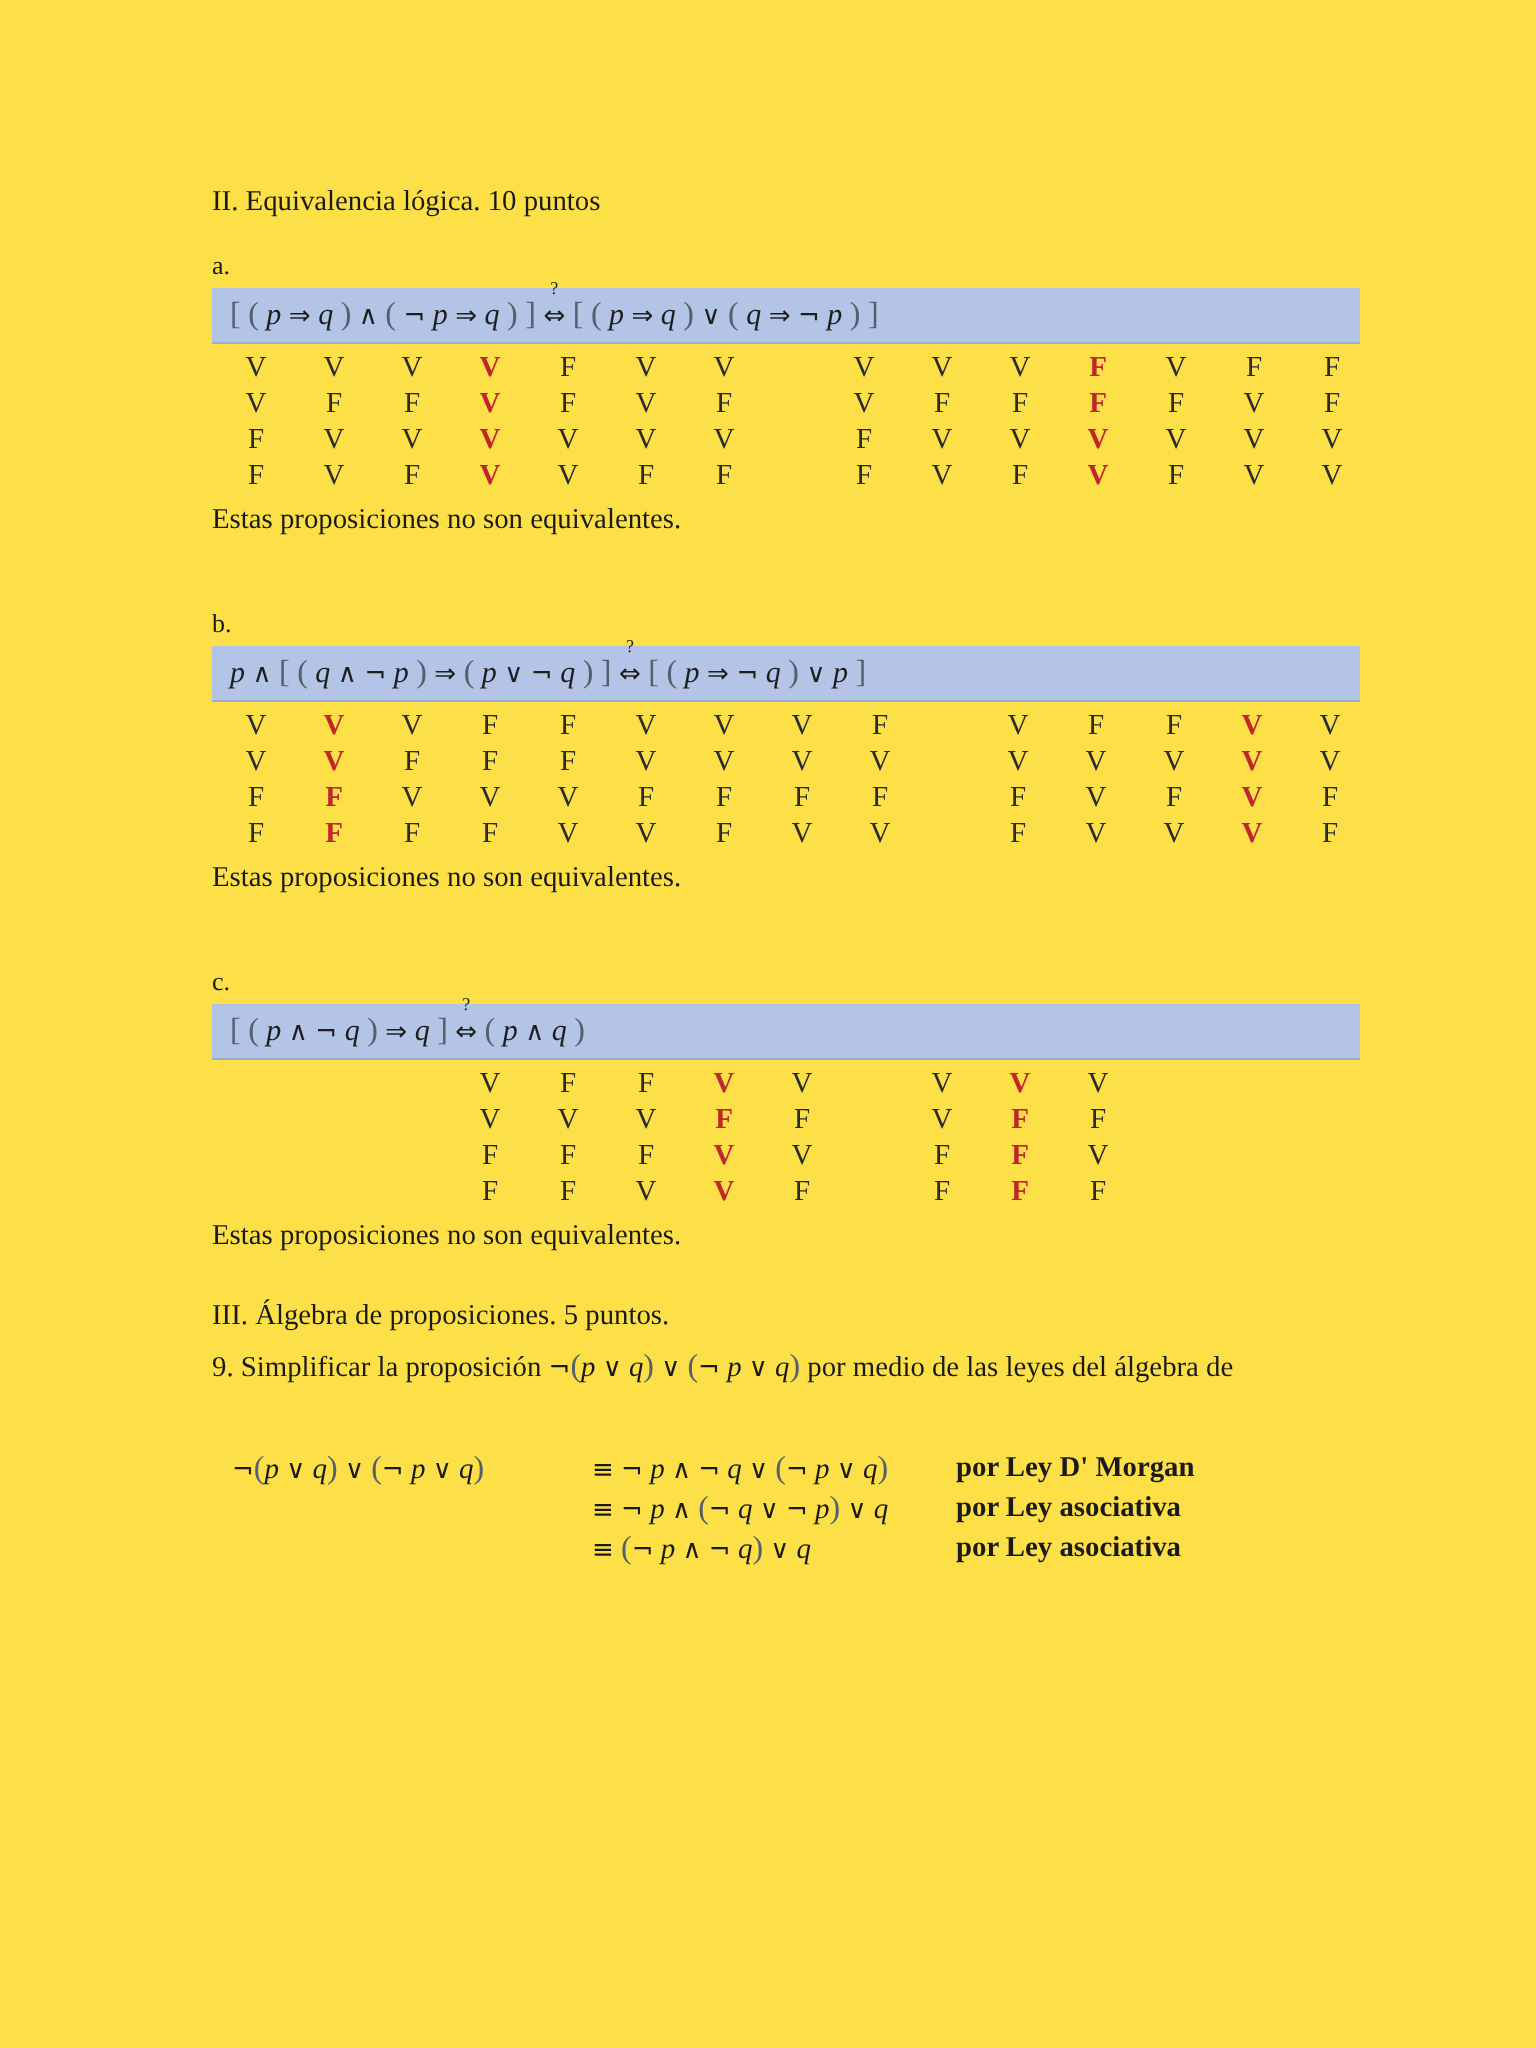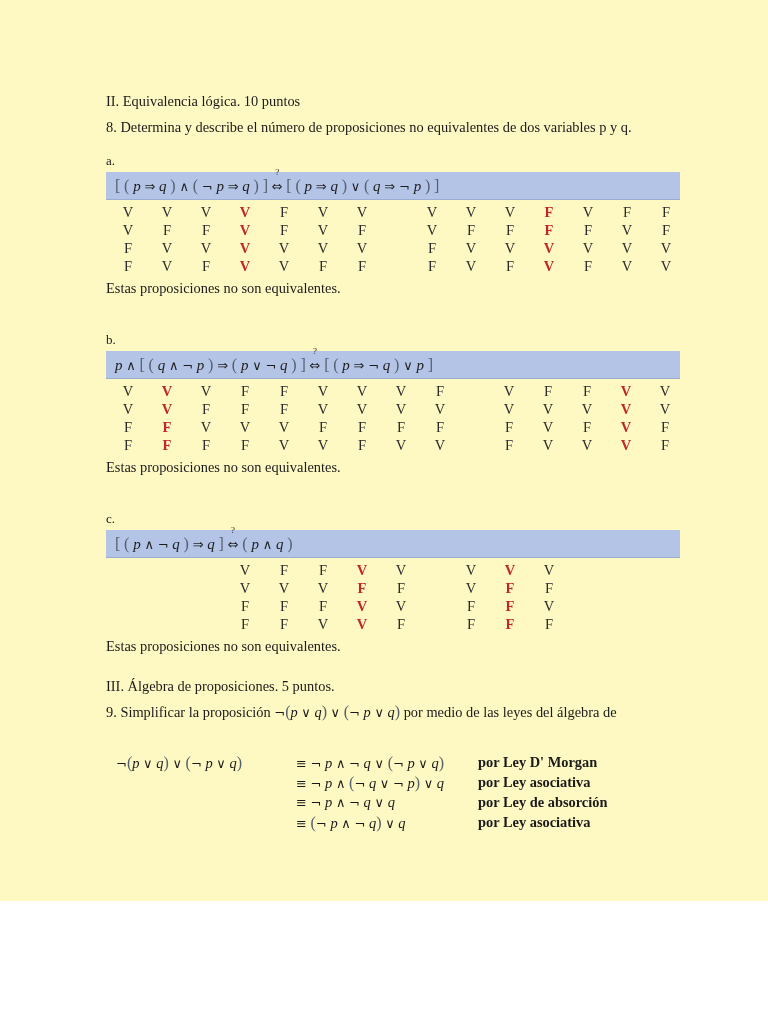--- a/index.html
+++ b/index.html
@@ -12,22 +12,22 @@
     height: 1024px;
     position: relative;
     font-family: "Liberation Serif", "DejaVu Serif", serif;
     color: #1a1a1a;
     overflow: hidden;
   }
   .page {
     position: absolute;
     left: 0; top: 0;
     width: 768px;
-    height: 901px;
-    background: #fef9c3;
+    height: 1024px;
+    background: #fde047;
   }
   .content {
     position: absolute;
     left: 106px;
     top: 88px;
     width: 576px;
   }
   .para {
     font-size: 14.4px;
     line-height: 26px;
@@ -152,21 +152,20 @@
   }
 </style>
 </head>
 <body>
 
 <div class="page">
   <div class="content">
 
     <p class="heading">II. Equivalencia lógica. 10 puntos</p>
 
-    <p class="para">8. Determina y describe el número de proposiciones no equivalentes de dos variables p y q.</p>
 
     <div class="spacer-sm"></div>
 
     <div id="exercises">
         <p class="item-label">a.</p>
         <div class="formula-box">
           <div class="formula-text"><span class="brk">[</span> <span class="brk">(</span> <i>p</i> <span class="op">⇒</span> <i>q</i> <span class="brk">)</span> <span class="op">∧</span> <span class="brk">(</span> <span class="op">¬</span> <i>p</i> <span class="op">⇒</span> <i>q</i> <span class="brk">)</span> <span class="brk">]</span> <span class="qmark"><span class="q">?</span><span class="op">⇔</span></span> <span class="brk">[</span> <span class="brk">(</span> <i>p</i> <span class="op">⇒</span> <i>q</i> <span class="brk">)</span> <span class="op">∨</span> <span class="brk">(</span> <i>q</i> <span class="op">⇒</span> <span class="op">¬</span> <i>p</i> <span class="brk">)</span> <span class="brk">]</span> </div>
         </div>
         <div class="tt">
           <div class="tt-cell" style="left: 14px; top: 3px;">V</div>
@@ -349,23 +348,19 @@
         <div class="deriv-lhs"><span class="op">¬</span><span class="brk">(</span><i>p</i> <span class="op">∨</span> <i>q</i><span class="brk">)</span> <span class="op">∨</span> <span class="brk">(</span><span class="op">¬</span> <i>p</i> <span class="op">∨</span> <i>q</i><span class="brk">)</span></div>
         <div class="deriv-row">
           <span class="deriv-step"><span class="op">≡</span> <span class="op">¬</span> <i>p</i> <span class="op">∧</span> <span class="op">¬</span> <i>q</i> <span class="op">∨</span> <span class="brk">(</span><span class="op">¬</span> <i>p</i> <span class="op">∨</span> <i>q</i><span class="brk">)</span></span>
           <span class="deriv-reason">por Ley D' Morgan</span>
         </div>
         <div class="deriv-row">
           <span class="deriv-step"><span class="op">≡</span> <span class="op">¬</span> <i>p</i> <span class="op">∧</span> <span class="brk">(</span><span class="op">¬</span> <i>q</i> <span class="op">∨</span> <span class="op">¬</span> <i>p</i><span class="brk">)</span> <span class="op">∨</span> <i>q</i></span>
           <span class="deriv-reason">por Ley asociativa</span>
         </div>
         <div class="deriv-row">
-          <span class="deriv-step"><span class="op">≡</span> <span class="op">¬</span> <i>p</i> <span class="op">∧</span> <span class="op">¬</span> <i>q</i> <span class="op">∨</span> <i>q</i></span>
-          <span class="deriv-reason">por Ley de absorción</span>
-        </div>
-        <div class="deriv-row">
           <span class="deriv-step"><span class="op">≡</span> <span class="brk">(</span><span class="op">¬</span> <i>p</i> <span class="op">∧</span> <span class="op">¬</span> <i>q</i><span class="brk">)</span> <span class="op">∨</span> <i>q</i></span>
           <span class="deriv-reason">por Ley asociativa</span>
         </div>
       </div>
 
   </div>
 </div>
 
 </body></html>

